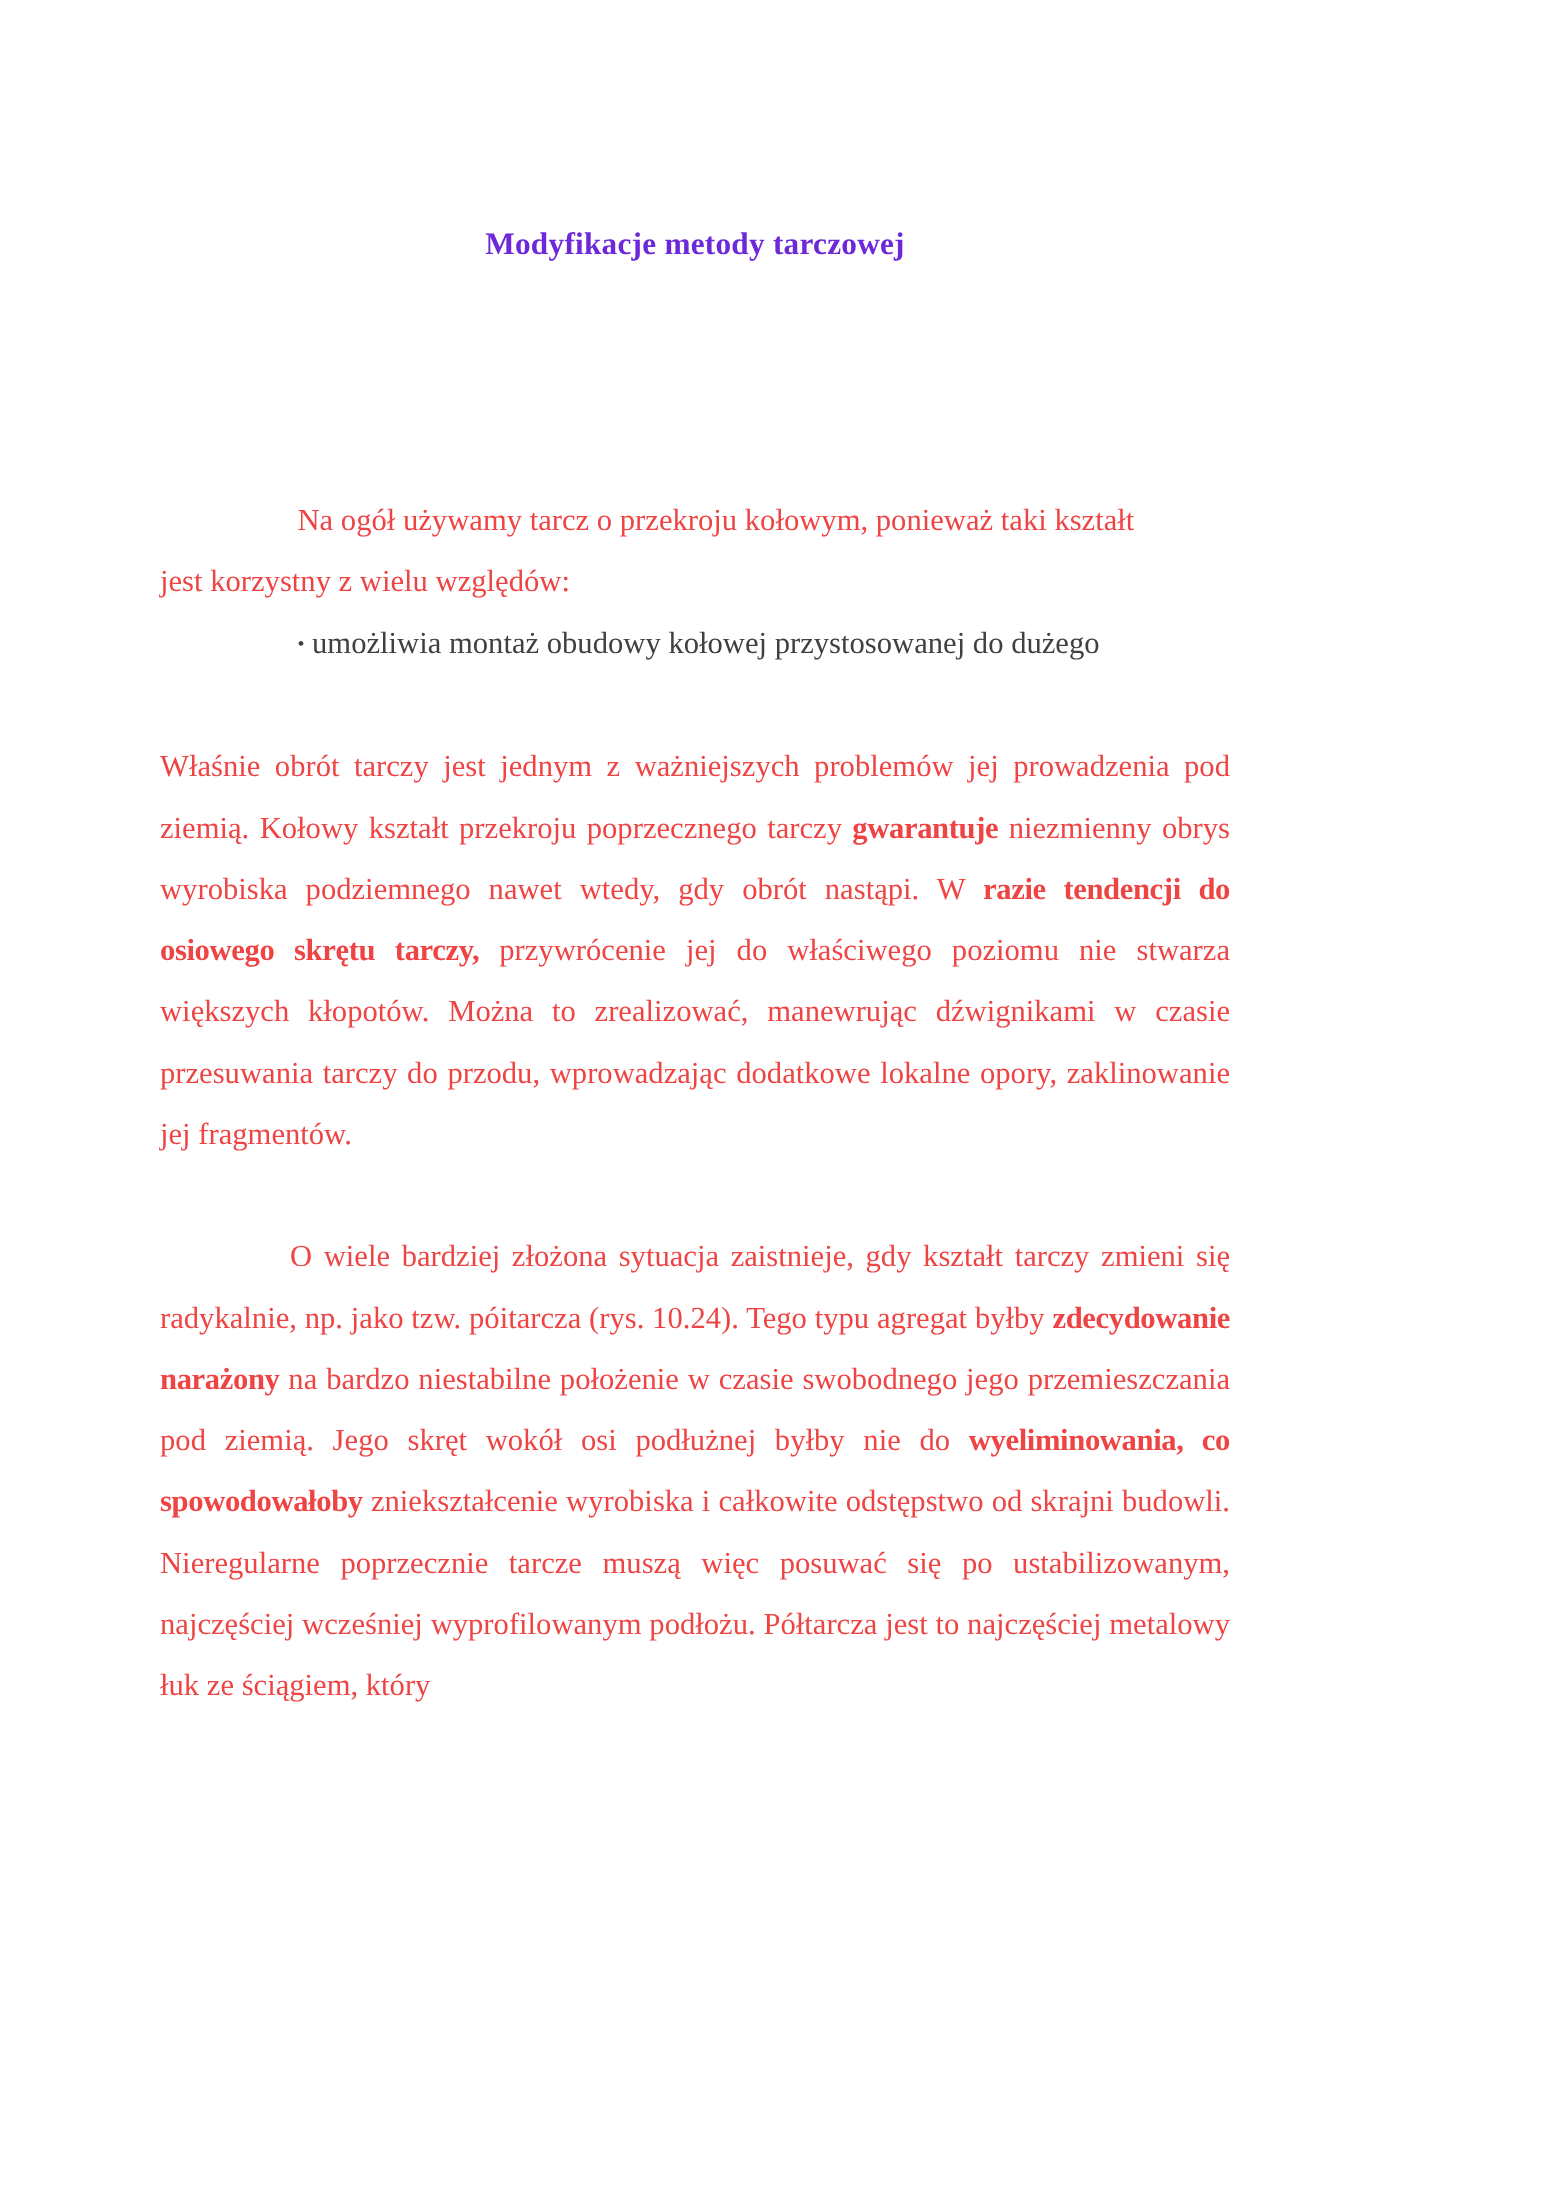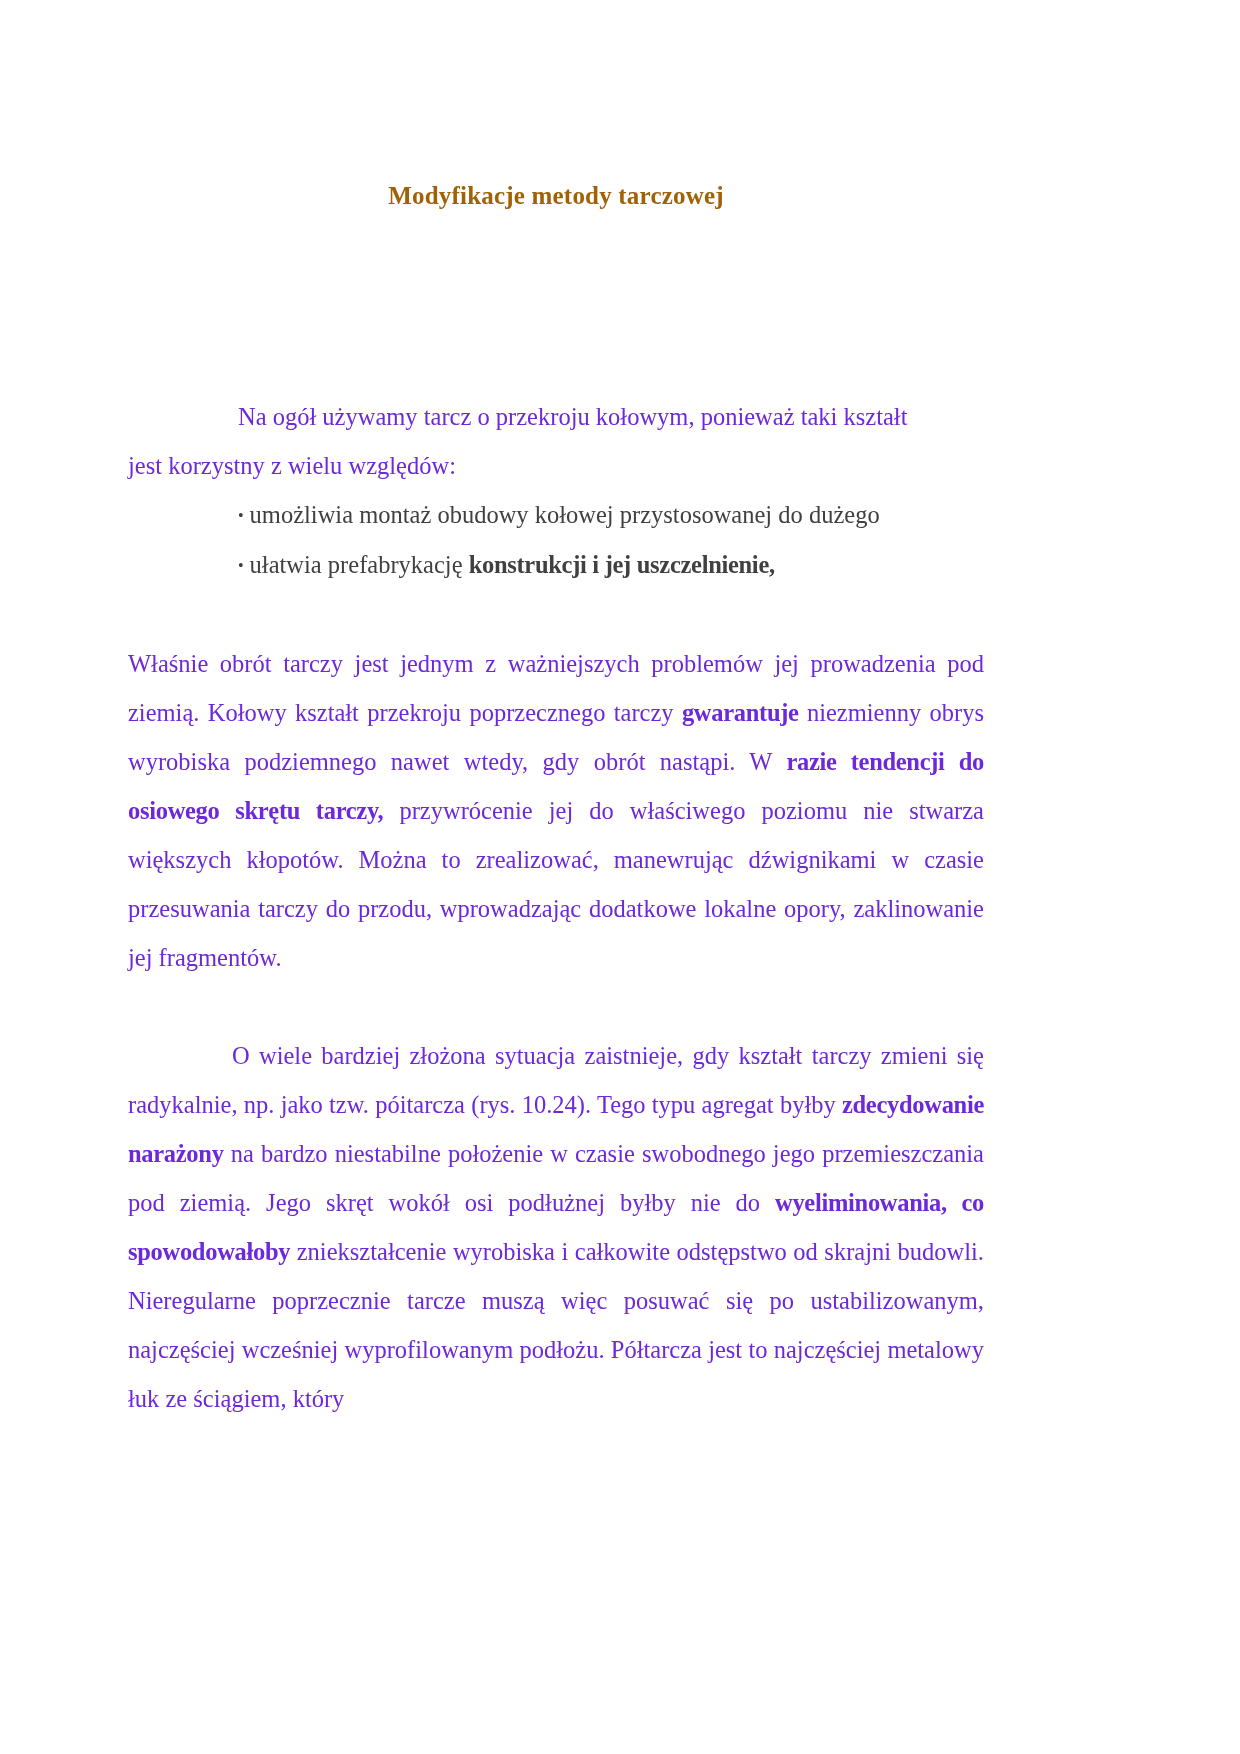--- a/index.html
+++ b/index.html
@@ -31,30 +31,30 @@
     width: 856px;
   }
 
   .doc-title {
     text-align: center;
     font-weight: bold;
     font-size: 25px;
     letter-spacing: 0.2px;
     margin: 0;
     padding-top: 182px;
-    color: #a16207;
+    color: #6d28d9;
   }
 
   .para {
     font-size: 24.5px;
     line-height: 49px;
     text-align: justify;
     text-justify: inter-word;
     margin: 0;
-    color: #6d28d9;
+    color: #ef4444;
   }
 
   .para.first-block {
     padding-top: 130px;
   }
 
   .indent {
     text-indent: 110px;
   }
 
@@ -106,23 +106,20 @@
 
     <p class="para first-block indent">Na ogół używamy tarcz o przekroju kołowym, ponieważ taki kształt</p>
 
     <p class="para">jest korzystny z wielu względów:</p>
 
     <p class="bullet-line">
       <span class="bul">•</span><span>umożliwia montaż obudowy kołowej przystosowanej do dużego</span>
     </p>
 
 
-    <p class="bullet-line tight">
-      <span class="bul">•</span><span>ułatwia prefabrykację </span><span class="hv">konstrukcji i jej uszczelnienie,</span>
-    </p>
 
 
 
     <div class="gap-md"></div>
 
     <p class="para">
       <span>Właśnie obrót tarczy jest jednym z ważniejszych problemów jej prowadzenia pod ziemią. Kołowy kształt przekroju poprzecznego tarczy </span><span class="hv">gwarantuje</span><span> niezmienny obrys wyrobiska podziemnego nawet wtedy, gdy obrót nastąpi. W </span><span class="hv">razie tendencji do osiowego skrętu tarczy,</span><span> przywrócenie jej do właściwego poziomu nie stwarza większych kłopotów. Można to zrealizować, manewrując dźwignikami w czasie przesuwania tarczy do przodu, wprowadzając dodatkowe lokalne opory, zaklinowanie jej fragmentów.</span>
     </p>
 
     <div class="gap-md"></div>

